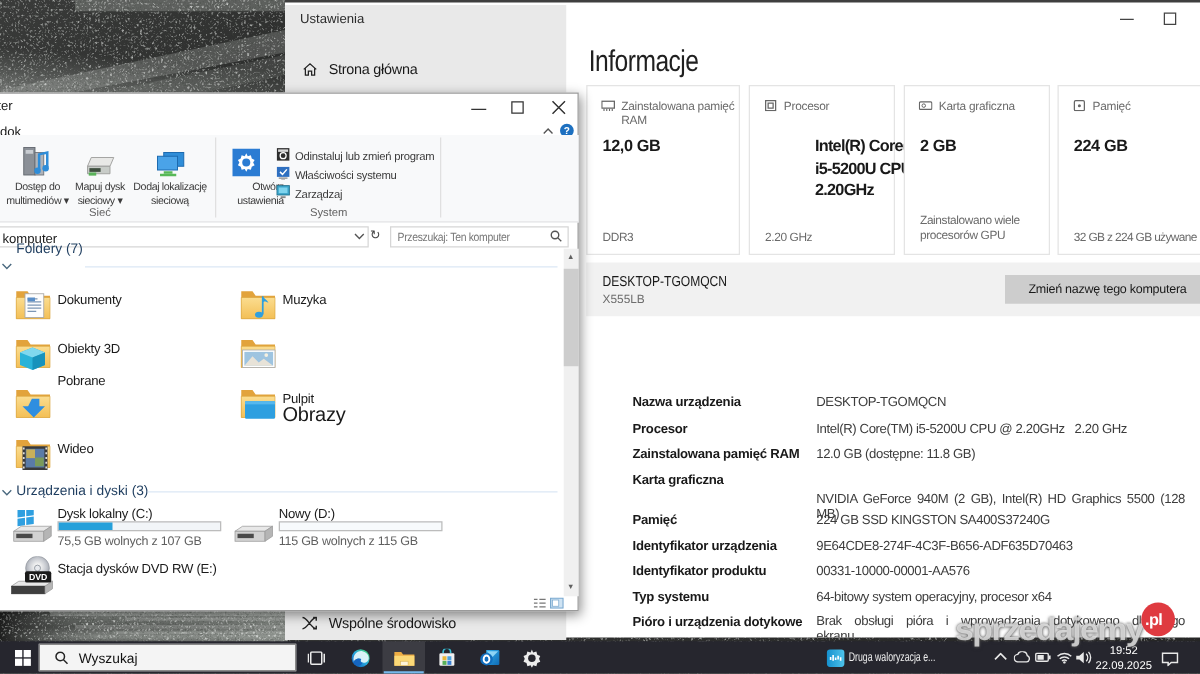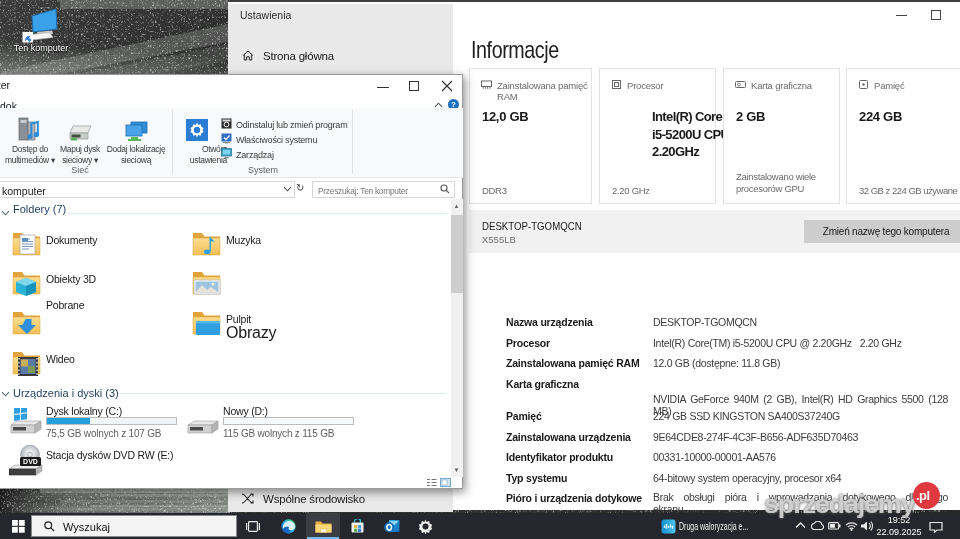--- a/index.html
+++ b/index.html
@@ -107,31 +107,20 @@
     <rect y="484" width="230" height="32" fill="url(#wg2)"></rect>
     <rect y="484" width="230" height="32" fill="url(#wg3)"></rect>
     <rect x="40" y="489" width="188" height="4" fill="#d2d6d2" opacity="0.45"></rect>
     <rect x="100" y="494" width="128" height="2.5" fill="#c8ccc8" opacity="0.35"></rect>
     <rect x="60" y="500" width="168" height="3" fill="#b8bcb8" opacity="0.3"></rect>
     <rect x="90" y="505" width="138" height="2" fill="#c0c4c0" opacity="0.3"></rect>
     <rect width="960" height="539" filter="url(#noiseL)" opacity="0.85"></rect>
     <rect width="960" height="539" filter="url(#noiseD)" opacity="0.55"></rect>
   </svg>
 
-  <div id="deskicon" class="abs">
-    <svg width="80" height="52" xmlns="http://www.w3.org/2000/svg">
-      <polygon points="22,12 46,5 47,25 23,28" fill="#38a1e8" stroke="#1d6bb0" stroke-width="1"></polygon>
-      <polygon points="27,28 42,26.5 43,30 28,31" fill="#c9c9c9"></polygon>
-      <polygon points="15,31 40,28.5 43,33.5 18,36.5" fill="#f5f5f5" stroke="#adadad" stroke-width="0.7"></polygon>
-      <polygon points="15,31 18,36.5 18,38.5 15,33" fill="#cfcfcf"></polygon>
-      <rect x="12.5" y="28" width="10.5" height="10.5" fill="#fff"></rect>
-      <path d="M15 36.5 q1 -5.5 5.5 -4.5 l-1.5 1.5 2.5 2.5 -2 2 -2.5 -2.5 -1.5 1.5 z" fill="#2f7fd4"></path>
-    </svg>
-    <div class="lbl">Ten komputer</div>
-  </div>
 
   <div id="settings" class="abs">
     <div id="sidebar">
       <div class="side-title">Ustawienia</div>
       <div class="side-item" style="top:46px;"><svg style="position:absolute; left:2px; top:0px;" width="12" height="11">
             <path d="M1 5.5 L6 1 L11 5.5 M2.3 4.8 V10 H4.7 V6.8 H7.3 V10 H9.7 V4.8" fill="none" stroke="#222" stroke-width="1"></path>
           </svg><span style="margin-left:23px; letter-spacing:-0.2px;">Strona główna</span></div>
       <div class="side-item" style="top:489px;"><svg style="position:absolute; left:1px; top:0px;" width="13" height="11">
             <path d="M1 1 C5 1 8 10 12 10 M1 10 C5 10 8 1 12 1 M9.5 1 h2.5 v2.5 M9.5 10 h2.5 v-2.5" fill="none" stroke="#222" stroke-width="1.1"></path>
           </svg><span style="margin-left:23px; letter-spacing:-0.2px;">Wspólne środowisko</span></div>
@@ -199,21 +188,21 @@
     <div class="spec-label" style="left:506px; top:316px;">Nazwa urządzenia</div>
     <div class="spec-value" style="left:653px; top:316px;">DESKTOP-TGOMQCN</div>
     <div class="spec-label" style="left:506px; top:337px;">Procesor</div>
     <div class="spec-value" style="left:653px; top:337px;">Intel(R) Core(TM) i5-5200U CPU @ 2.20GHz&nbsp;&nbsp; 2.20 GHz</div>
     <div class="spec-label" style="left:506px; top:357px;">Zainstalowana pamięć RAM</div>
     <div class="spec-value" style="left:653px; top:357px;">12.0 GB (dostępne: 11.8 GB)</div>
     <div class="spec-label" style="left:506px; top:378px;">Karta graficzna</div>
     <div class="spec-value just" style="left:653px; top:394px; line-height:11.5px;">NVIDIA GeForce 940M (2&nbsp;GB), Intel(R) HD Graphics 5500 (128 MB)</div>
     <div class="spec-label" style="left:506px; top:410px;">Pamięć</div>
     <div class="spec-value" style="left:653px; top:410px;">224 GB SSD KINGSTON SA400S37240G</div>
-    <div class="spec-label" style="left:506px; top:431px;">Zainstalowana urządzenia</div>
+    <div class="spec-label" style="left:506px; top:431px;">Identyfikator urządzenia</div>
     <div class="spec-value" style="left:653px; top:431px;">9E64CDE8-274F-4C3F-B656-ADF635D70463</div>
     <div class="spec-label" style="left:506px; top:451px;">Identyfikator produktu</div>
     <div class="spec-value" style="left:653px; top:451px;">00331-10000-00001-AA576</div>
     <div class="spec-label" style="left:506px; top:472px;">Typ systemu</div>
     <div class="spec-value" style="left:653px; top:472px;">64-bitowy system operacyjny, procesor x64</div>
     <div class="spec-label" style="left:506px; top:492px;">Pióro i urządzenia dotykowe</div>
     <div class="spec-value just" style="left:653px; top:492px; line-height:11.5px; height:18px; overflow:hidden; word-spacing:3px;">Brak obsługi pióra i wprowadzania dotykowego dla tego ekranu</div>
   </div>
 
   <div id="explorer" class="abs">
@@ -296,21 +285,21 @@
       <div class="abs" style="left:312px; top:106px; width:143px; height:17px; border:1px solid #d6d6d6;"></div>
       <div class="abs" style="left:318px; top:110px; font-size:9.5px; color:#777; letter-spacing:-0.3px; transform:scaleX(0.88); transform-origin:left; white-space:nowrap;">Przeszukaj: Ten komputer</div>
       <svg class="abs" style="left:440px; top:109px;" width="10" height="10">
           <circle cx="4" cy="4" r="3" fill="none" stroke="#555" stroke-width="1.1"></circle>
           <path d="M6.3 6.3 L9 9" stroke="#555" stroke-width="1.1"></path>
         </svg>
 
       <svg class="abs" style="left:1px; top:135px;" width="9" height="6">
           <path d="M1 1.2 L4.5 4.8 L8 1.2" fill="none" stroke="#4a697f" stroke-width="1.1"></path>
         </svg>
-      <div class="etxt" style="left:13px; top:128px; font-size:11px; color:#1e3d5f;">Foldery (7)</div>
+      <div class="etxt" style="left:13px; top:118px; font-size:11px; color:#1e3d5f;">Foldery (7)</div>
       <div class="abs" style="left:68px; top:138px; width:378px; border-top:1px solid #dbe8f5;"></div>
 
       <svg class="abs" style="left:12px; top:155px;" width="29" height="28">
         <defs>
             <linearGradient id="fg12_155" x1="0" y1="0" x2="0" y2="1">
           <stop offset="0" stop-color="#fbdd90"></stop>
               <stop offset="1" stop-color="#f3bf56"></stop>
             </linearGradient>
           </defs>
         <path d="M1 3 h9 l2.5 3.5 H28 V25 H1 z" fill="#e2a33c"></path>

